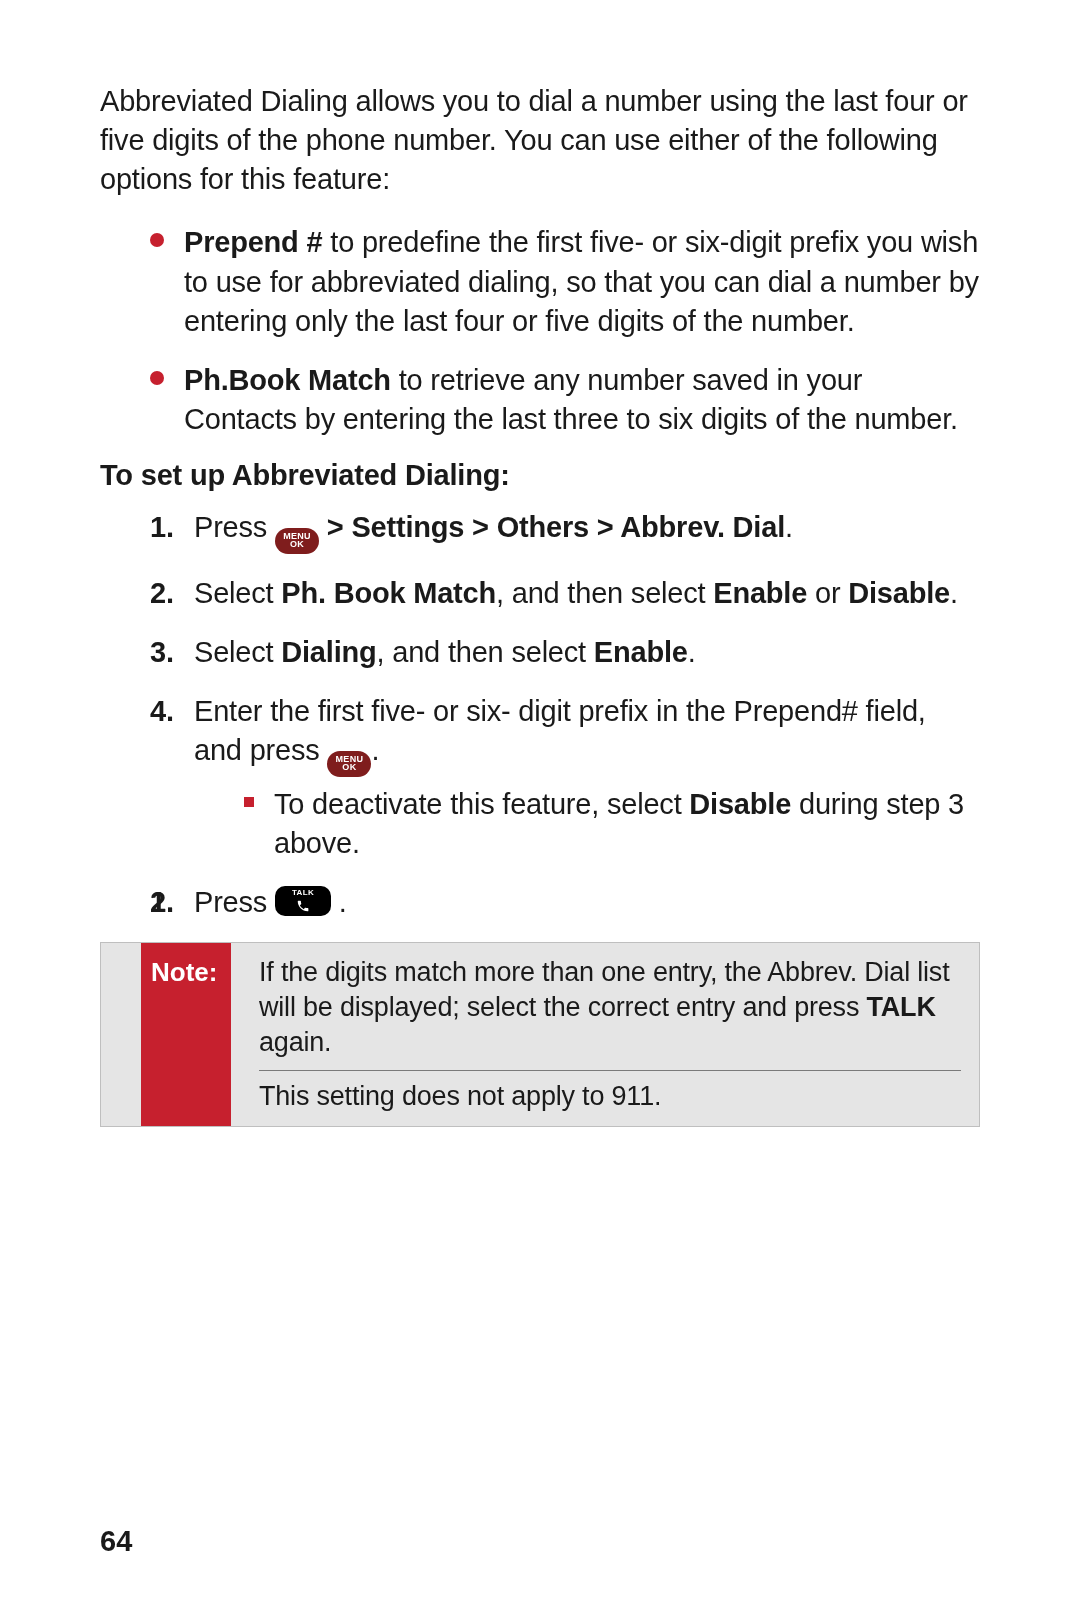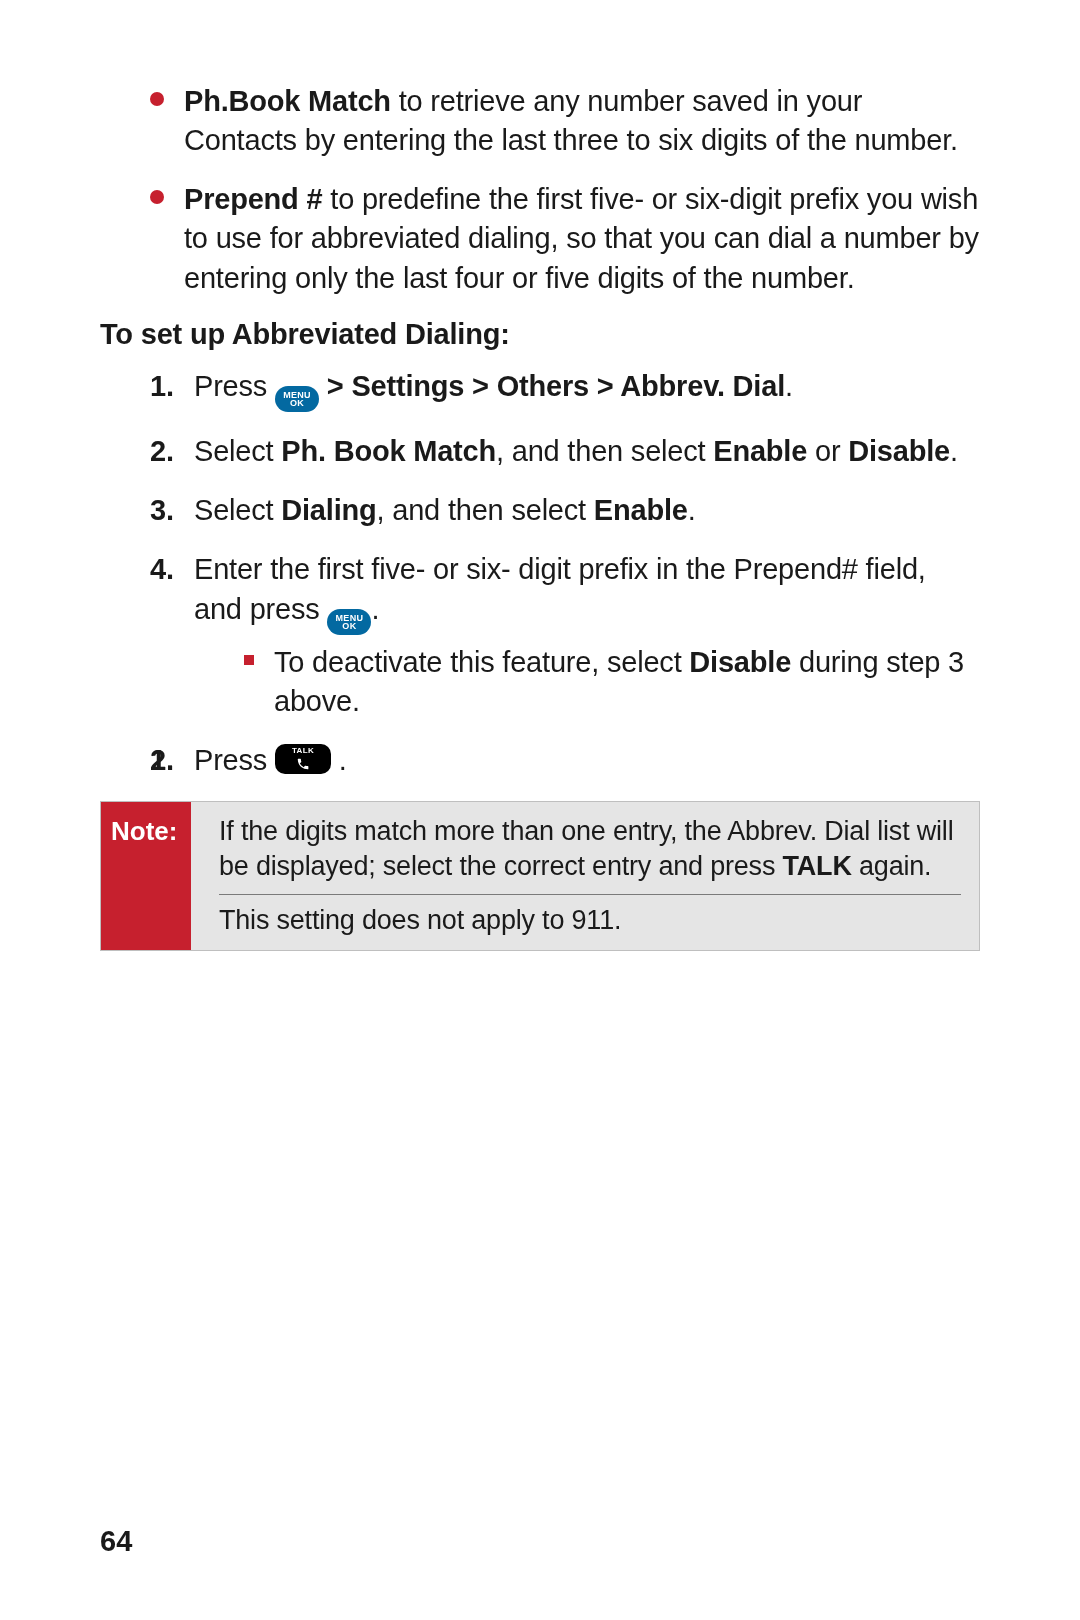--- a/index.html
+++ b/index.html
@@ -103,21 +103,21 @@
     width: 10px; height: 10px;
     background: var(--brand-red);
   }
   b, .bold { font-weight: 700; }
 
   
   .key-pill {
     display: inline-flex;
     align-items: center;
     justify-content: center;
-    background: #0369a1;
+    background: #7f1d1d;
     color: #fff;
     border-radius: 14px;
     height: 26px;
     min-width: 44px;
     padding: 12px 6px;
     font-size: 9px;
     font-weight: 700;
     line-height: 1;
     vertical-align: -2px;
     flex-direction: column;
@@ -163,20 +163,21 @@
     margin-top: 6px;
   }
   .note-label {
     flex: 0 0 90px;
     background: var(--brand-red);
     color: #fff;
     font-weight: 700;
     font-size: 26px;
     padding: 14px 10px;
     text-align: left;
+    margin-left: 40px;
   }
   .note-body {
     flex: 1;
     padding: 12px 18px 12px 28px;
     font-size: 27px;
     line-height: 1.3;
     letter-spacing: -0.2px;
   }
   .note-body .divider {
     border: none;
@@ -197,27 +198,28 @@
     font-weight: 700;
   }
   .page-footer .page-no { min-width: 40px; }
 </style>
 </head>
 <body>
 
 <div class="page">
 
 
+  <p class="intro">Abbreviated Dialing allows you to dial a number using the last four or five digits of the phone number. You can use either of the following options for this feature:</p>
 
   <ul class="dot-list">
     <li>
+      <b>Prepend #</b><span> to predefine the first five- or six-digit prefix you wish to use for abbreviated dialing, so that you can dial a number by entering only the last four or five digits of the number.</span>
+    </li>
+    <li>
       <b>Ph.Book Match</b><span> to retrieve any number saved in your Contacts by entering the last three to six digits of the number.</span>
-    </li>
-    <li>
-      <b>Prepend #</b><span> to predefine the first five- or six-digit prefix you wish to use for abbreviated dialing, so that you can dial a number by entering only the last four or five digits of the number.</span>
     </li>
   </ul>
 
   <div class="subheading">To set up Abbreviated Dialing:</div>
 
   <ol class="num-list">
     <li>
       <span class="num">1.</span>
       <span>Press </span>
       <span class="key-pill">

